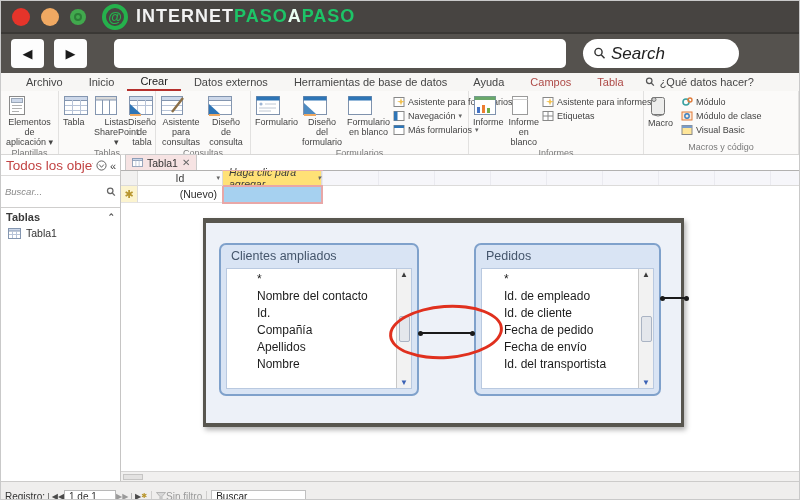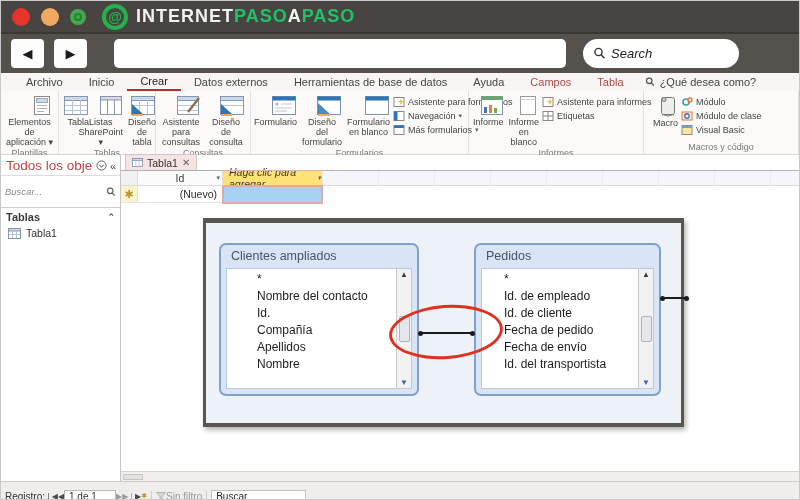--- a/index.html
+++ b/index.html
@@ -15,35 +15,35 @@
   .dot.green::after{ content:""; position:absolute; inset:4px; border:2px solid #2c7d38; border-radius:50%; }
   .logo-ring { width:26px; height:26px; border:4px solid #25b14c; border-radius:50%; background:#474441; color:#25b14c; font-weight:bold; font-size:14px; display:flex; align-items:center; justify-content:center; margin-left:16px; }
   .brand { margin-left:8px; font-size:18px; font-weight:bold; letter-spacing:1px; }
   .brand .w { color:#f2f2f2; } .brand .g { color:#1dc467; } .brand .m { color:#eafff2; }
 
   
   .navbar { position:relative; height:39px; background:#55524e; display:flex; align-items:center; }
   .navbtn { width:33px; height:29px; background:#fdfdfd; border:none; border-radius:4px; margin-left:10px; display:flex; align-items:center; justify-content:center; font-size:13px; color:#1a1a1a; }
   .addressbar { width:452px; height:29px; background:#fff; border-radius:5px; margin-left:27px; }
   .searchpill { width:156px; height:29px; background:#fff; border-radius:15px; margin-left:17px; display:flex; align-items:center; padding-left:10px; gap:5px; }
-  .searchpill span { font-size:13px; font-style:italic; color:#222; }
+  .searchpill span { font-size:17px; font-style:italic; color:#222; }
 
   
   .menubar { height:18px; background:#f7f6f4; display:flex; align-items:center; font-size:11px; color:#454545; padding-left:12px; }
   .menu-item { padding:0 13px; height:100%; display:flex; align-items:center; }
   .menu-item.active { color:#222; border-bottom:2px solid #b5302d; }
   .menu-item.ctx { color:#ae4a47; }
   .menu-help { display:flex; align-items:center; gap:5px; margin-left:8px; color:#454545; }
 
   
   .ribbon { height:64px; background:#fbfaf9; border-bottom:1px solid #d8d7d6; display:flex; }
   .rgroup { display:flex; flex-direction:column; border-right:1px solid #e2e1e0; padding:2px 2px 0 2px; }
   .rbody { flex:1; display:flex; align-items:flex-start; gap:1px; }
   .rlabel { text-align:center; font-size:9px; color:#7a7a7a; padding:1px 0 2px; }
-  .bigbtn { display:flex; flex-direction:column; align-items:flex-end; gap:1px; font-size:9px; line-height:1.12; color:#444; text-align:center; padding:2px 2px 0; }
+  .bigbtn { display:flex; flex-direction:column; align-items:flex-start; gap:1px; font-size:9px; line-height:1.12; color:#444; text-align:center; padding:2px 2px 0; }
   .smallcol { display:flex; flex-direction:column; gap:2px; padding-top:3px; }
   .smallbtn { display:flex; align-items:center; gap:3px; font-size:9px; color:#444; white-space:nowrap; }
   .caret { font-size:7px; color:#666; }
 
   
   .workspace { display:flex; height:326px; }
   .sidebar { width:120px; border-right:1px solid #c6c5c4; background:#fff; display:flex; flex-direction:column; }
   .sb-title { display:flex; align-items:center; padding:3px 4px 2px 5px; }
   .sb-title .t { color:#c24444; font-size:13.5px; flex:1; white-space:nowrap; overflow:hidden; }
   .sb-title .ic { color:#444; font-size:11px; margin-left:3px; }
@@ -136,21 +136,21 @@
     <div class="menu-item">Datos externos</div>
     <div class="menu-item">Herramientas de base de datos</div>
     <div class="menu-item">Ayuda</div>
     <div class="menu-item ctx">Campos</div>
     <div class="menu-item ctx">Tabla</div>
     <div class="menu-help">
       <svg width="10" height="10" viewBox="0 0 13 13">
           <circle cx="5.5" cy="5" r="3.6" fill="none" stroke="#555" stroke-width="1.6"></circle>
           <line x1="8.2" y1="7.8" x2="11.5" y2="11.3" stroke="#555" stroke-width="1.6"></line>
         </svg>
-      <span>¿Qué desea como?</span>
+      <span>¿Qué datos hacer?</span>
     </div>
   </div>
 
   <div class="ribbon">
 
     <div class="rgroup" style="width:58px">
       <div class="rbody">
         <div class="bigbtn">
           <svg width="24" height="21" viewBox="0 0 24 21">
               <rect x="4.5" y="1.5" width="15" height="18" fill="#fff" stroke="#8a8a8a"></rect>

